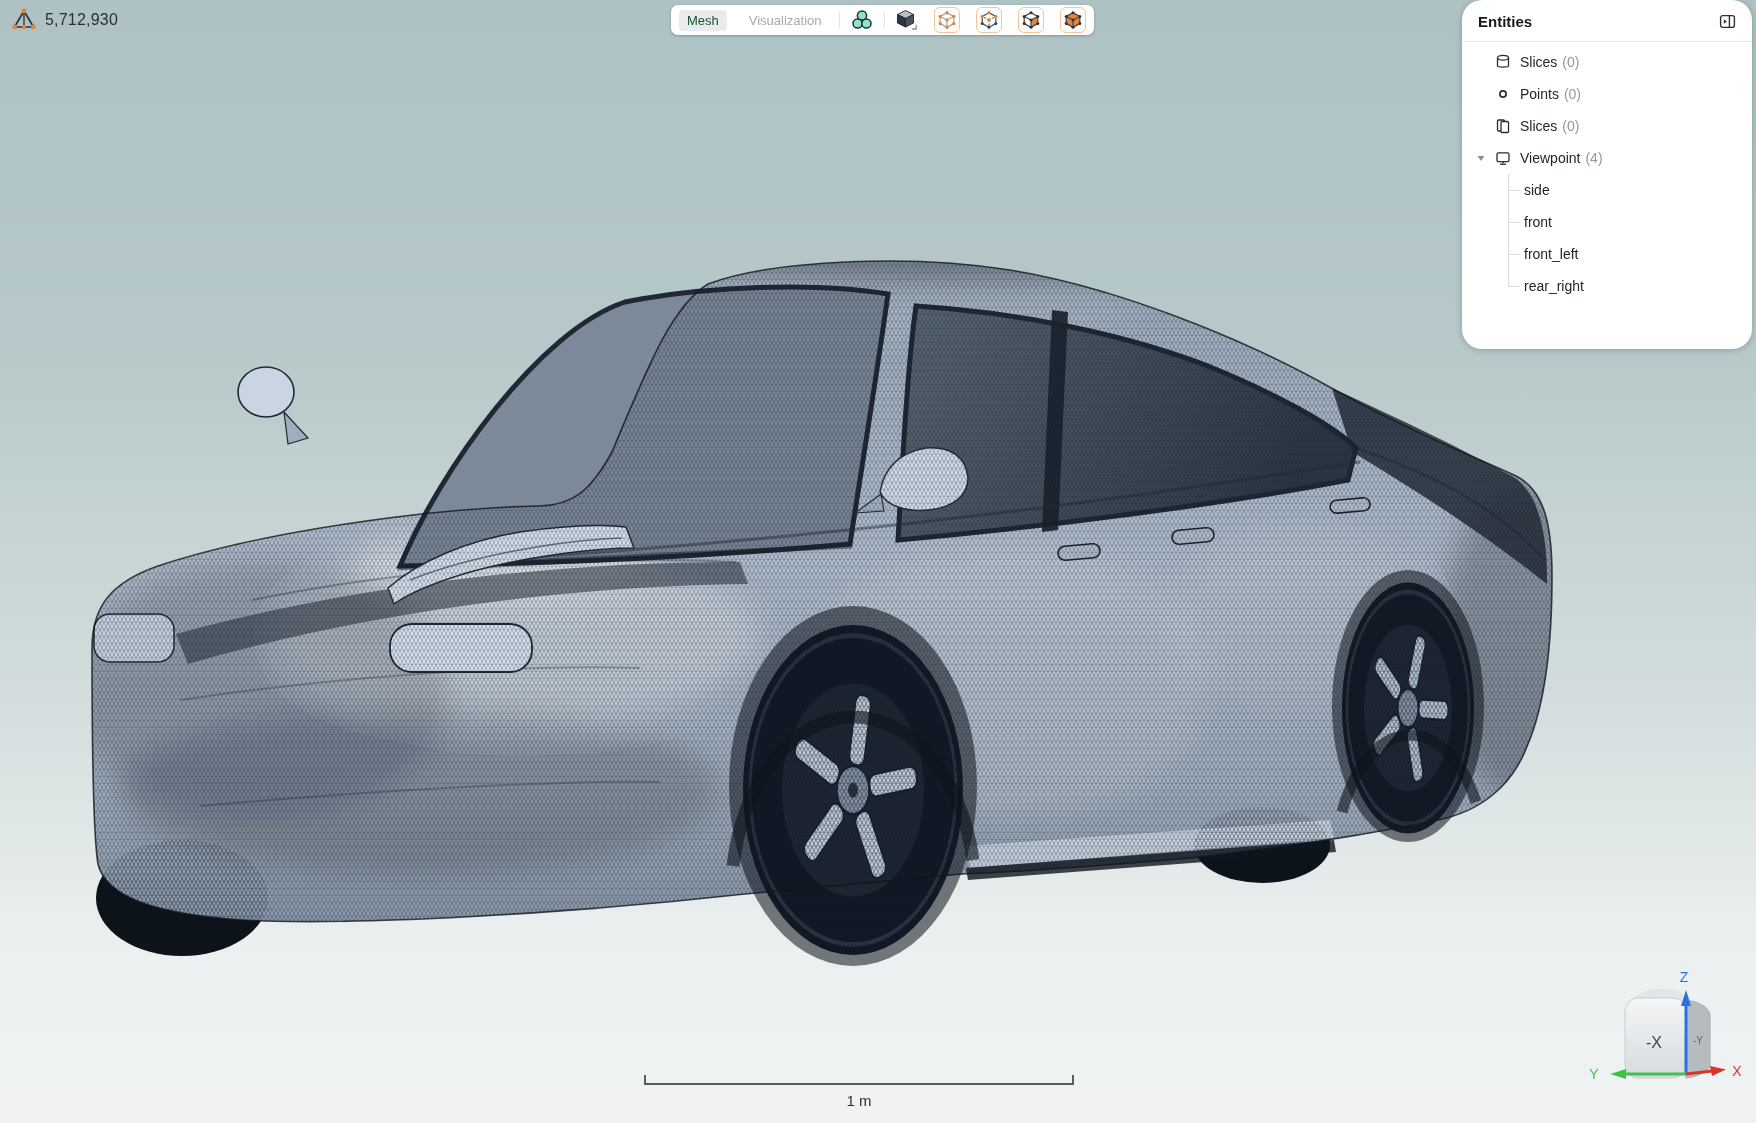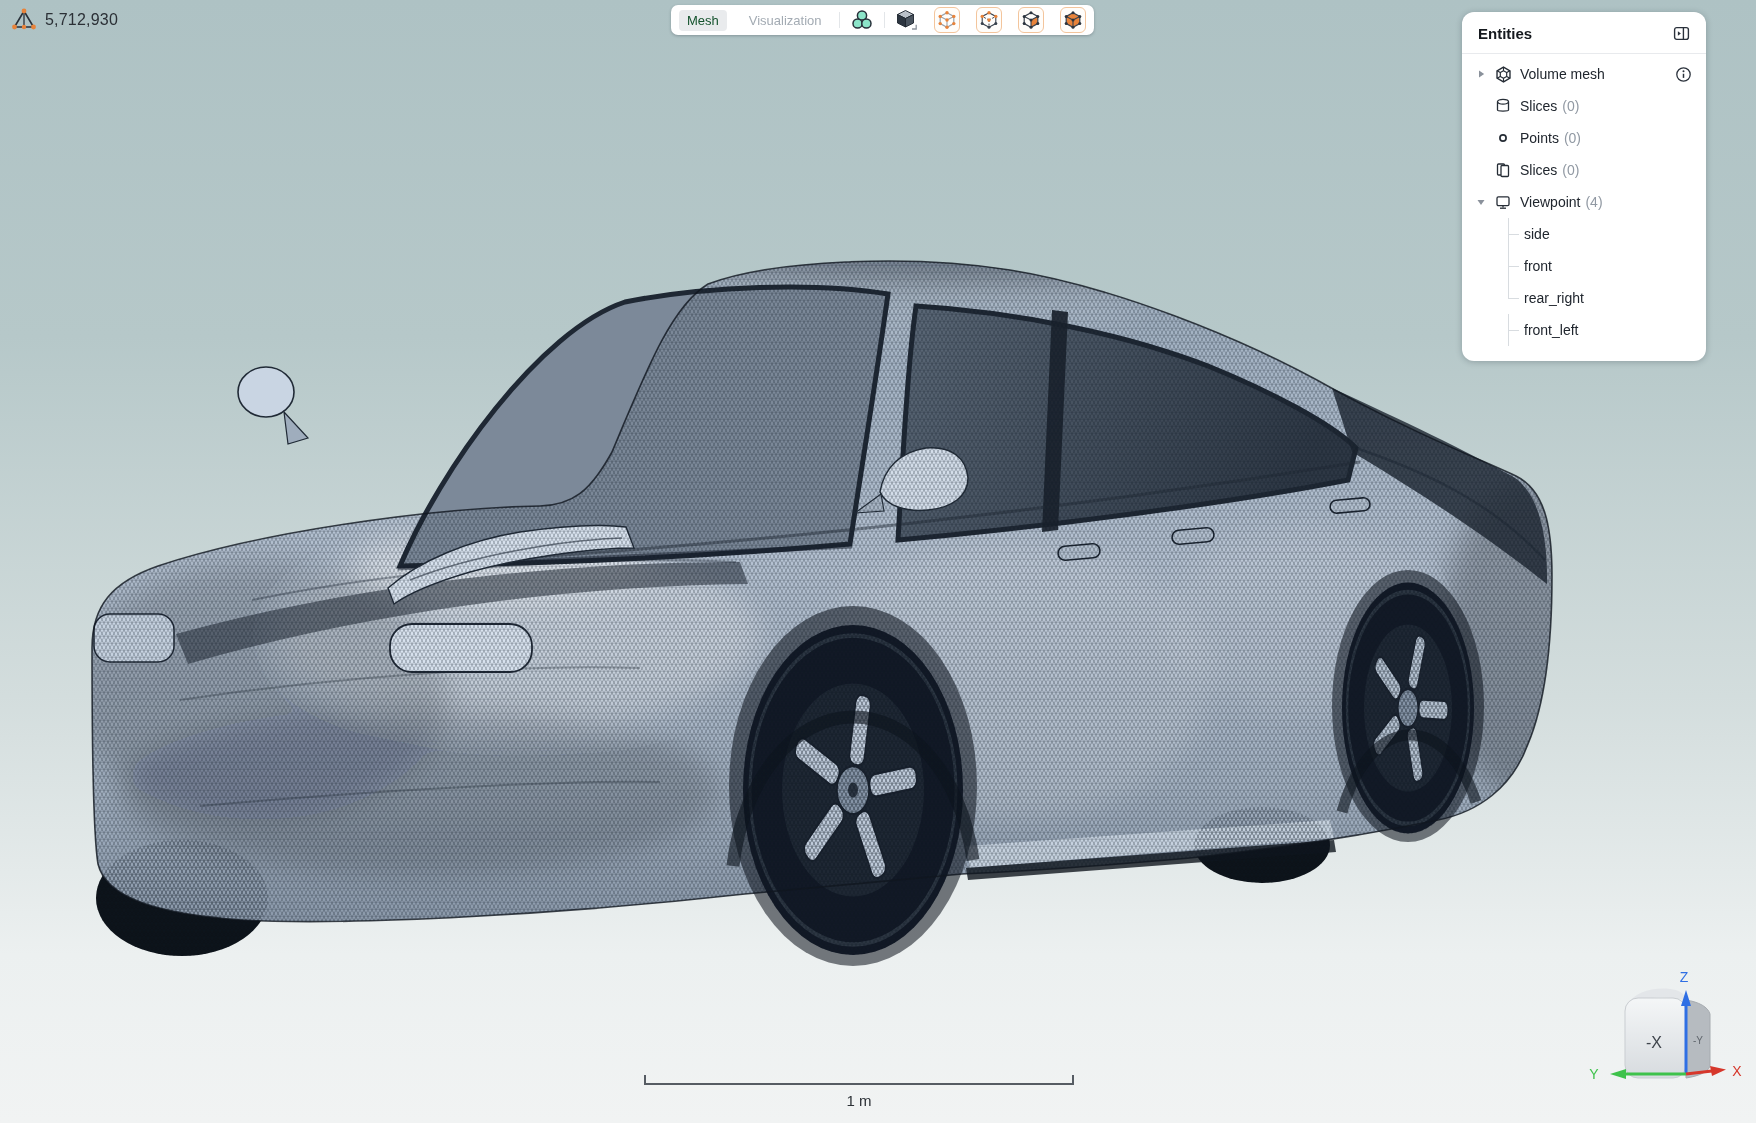--- a/index.html
+++ b/index.html
@@ -23,21 +23,21 @@
   .tab.inactive{color:#a3abb3;margin-left:14px;}
   .tb-sep{width:1px;height:16px;background:#e3e6e9;margin:0 9px;}
   .tb-btn{width:26px;height:26px;display:flex;align-items:center;justify-content:center;border-radius:5px;}
   .toggle-btn{
     width:26px;height:26px;border:1px solid #f3c59c;border-radius:6px;background:#fffdfa;
     display:flex;align-items:center;justify-content:center;margin-left:16px;box-sizing:border-box;
   }
   .toggle-btn.first{margin-left:14px;}
   
   .panel{
-    position:absolute;left:1462px;top:12px;width:244px;height:349px;background:#fff;border-radius:12px;
+    position:absolute;left:1462px;top:0;width:290px;height:349px;background:#fff;border-radius:20px;
     box-shadow:0 1px 6px rgba(20,30,45,.25);box-sizing:border-box;
   }
   .panel-header{display:flex;align-items:center;justify-content:space-between;padding:13px 16px 11px 16px;border-bottom:1px solid #e8eaed;}
   .panel-title{font-size:15px;font-weight:700;color:#15191e;}
   .rows{padding-top:4px;}
   .row{height:32px;display:flex;align-items:center;padding:0 14px 0 14px;font-size:14px;color:#20262e;position:relative;}
   .caret-slot{width:18px;display:flex;align-items:center;justify-content:flex-start;flex:0 0 18px;}
   .row-icon{width:18px;flex:0 0 18px;margin-right:8px;display:flex;align-items:center;justify-content:center;}
   .count{color:#9199a3;margin-left:5px;}
   .row-right{margin-left:auto;display:flex;align-items:center;}
@@ -295,43 +295,20 @@
     <div class="panel-header">
       <span class="panel-title">Entities</span>
       <svg width="17" height="17" viewBox="0 0 16 16">
         <rect x="1.5" y="2.5" width="13" height="11" rx="2" fill="none" stroke="#2a313b" stroke-width="1.3"></rect>
         <line x1="9.8" y1="2.5" x2="9.8" y2="13.5" stroke="#2a313b" stroke-width="1.3"></line>
         <path d="M4.6,5.8 L7.4,8 L4.6,10.2 Z" fill="#2a313b"></path>
       </svg>
     </div>
     <div class="rows">
 
-      <div class="row">
-        <span class="caret-slot">
-          <svg width="10" height="10" viewBox="0 0 10 10">
-              <path d="M3,1.5 L8.2,5 L3,8.5 Z" fill="#8a919b"></path>
-            </svg>
-        </span>
-        <span class="row-icon">
-          <svg width="17" height="17" viewBox="0 0 16 16">
-            <path d="M8,1 L14.1,4.5 V11.5 L8,15 L1.9,11.5 V4.5 Z" fill="none" stroke="#262d36" stroke-width="1.3"></path>
-            <path d="M8,4.5 L11,6.2 V9.8 L8,11.5 L5,9.8 V6.2 Z" fill="none" stroke="#262d36" stroke-width="1.1"></path>
-            <path d="M8,1 L8,4.5 M14.1,4.5 L11,6.2 M14.1,11.5 L11,9.8 M8,15 L8,11.5 M1.9,11.5 L5,9.8 M1.9,4.5 L5,6.2" stroke="#262d36" stroke-width="1"></path>
-          </svg>
-        </span>
-        <span>Volume mesh</span>
-        <span class="count"></span>
-        <span class="row-right">
-          <svg width="17" height="17" viewBox="0 0 16 16">
-            <circle cx="8" cy="8" r="6.3" fill="none" stroke="#2a313b" stroke-width="1.2"></circle>
-            <circle cx="8" cy="5" r="0.95" fill="#2a313b"></circle>
-            <line x1="8" y1="7.3" x2="8" y2="11.2" stroke="#2a313b" stroke-width="1.4"></line>
-          </svg>
-        </span>
-      </div>
 
       <div class="row">
         <span class="caret-slot"></span>
         <span class="row-icon">
           <svg width="16" height="16" viewBox="0 0 16 16">
             <ellipse cx="8" cy="3.8" rx="5.5" ry="2.4" fill="none" stroke="#262d36" stroke-width="1.3"></ellipse>
             <path d="M2.5,3.8 V12 C2.5,13.4 13.5,13.4 13.5,12 V3.8" fill="none" stroke="#262d36" stroke-width="1.3"></path>
           </svg>
         </span>
         <span>Slices</span>
@@ -385,33 +362,33 @@
           </span>
         <span>side</span>
       </div>
       <div class="row child">
         <span class="elbow">
             <span class="v"></span>
             <span class="h"></span>
           </span>
         <span>front</span>
       </div>
+      <div class="row child">
+        <span class="elbow">
+            <span class="v"></span>
+            <span class="h"></span>
+          </span>
+        <span>front_left</span>
+      </div>
       <div class="row child last">
         <span class="elbow">
             <span class="v"></span>
             <span class="h"></span>
           </span>
         <span>rear_right</span>
-      </div>
-      <div class="row child">
-        <span class="elbow">
-            <span class="v"></span>
-            <span class="h"></span>
-          </span>
-        <span>front_left</span>
       </div>
 
     </div>
   </div>
 
   <svg class="scalebar" width="560" height="60" viewBox="0 0 560 60">
     <path d="M45,15 V24 H473 V15" fill="none" stroke="#565c63" stroke-width="2"></path>
     <text x="259" y="46" text-anchor="middle" font-size="15" fill="#2c3136" font-family="Liberation Sans, sans-serif">1 m</text>
   </svg>
 

